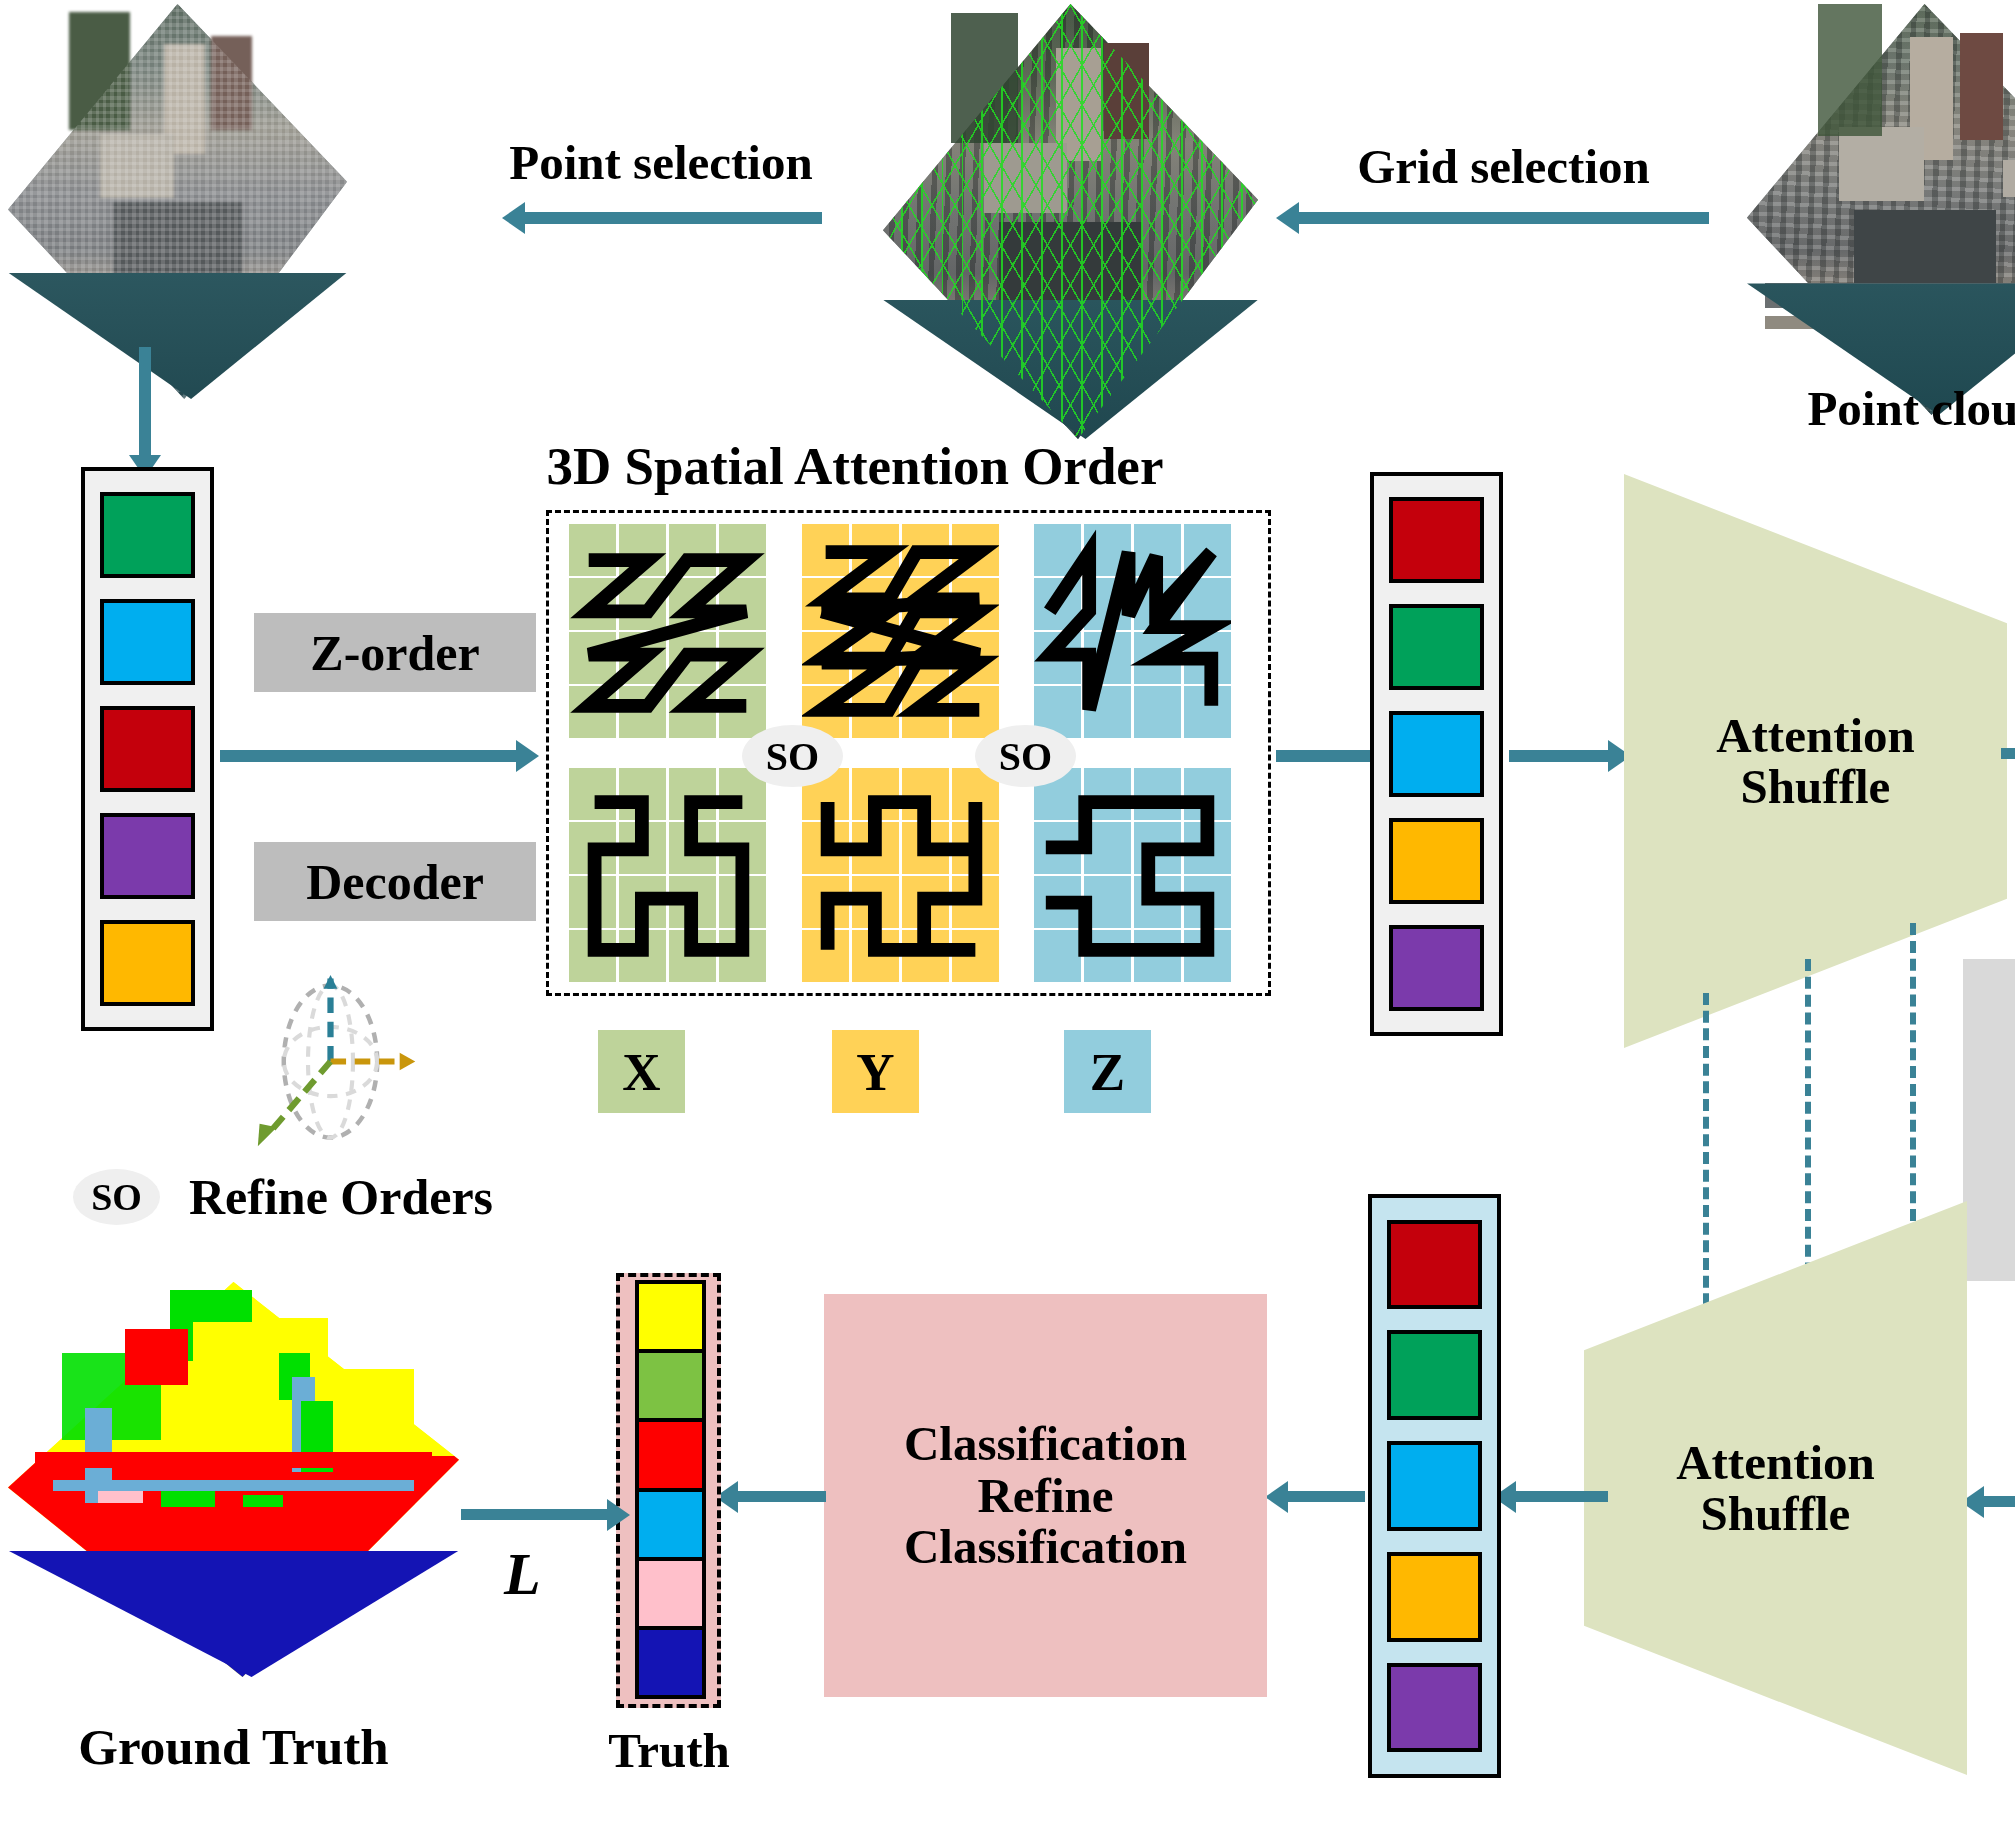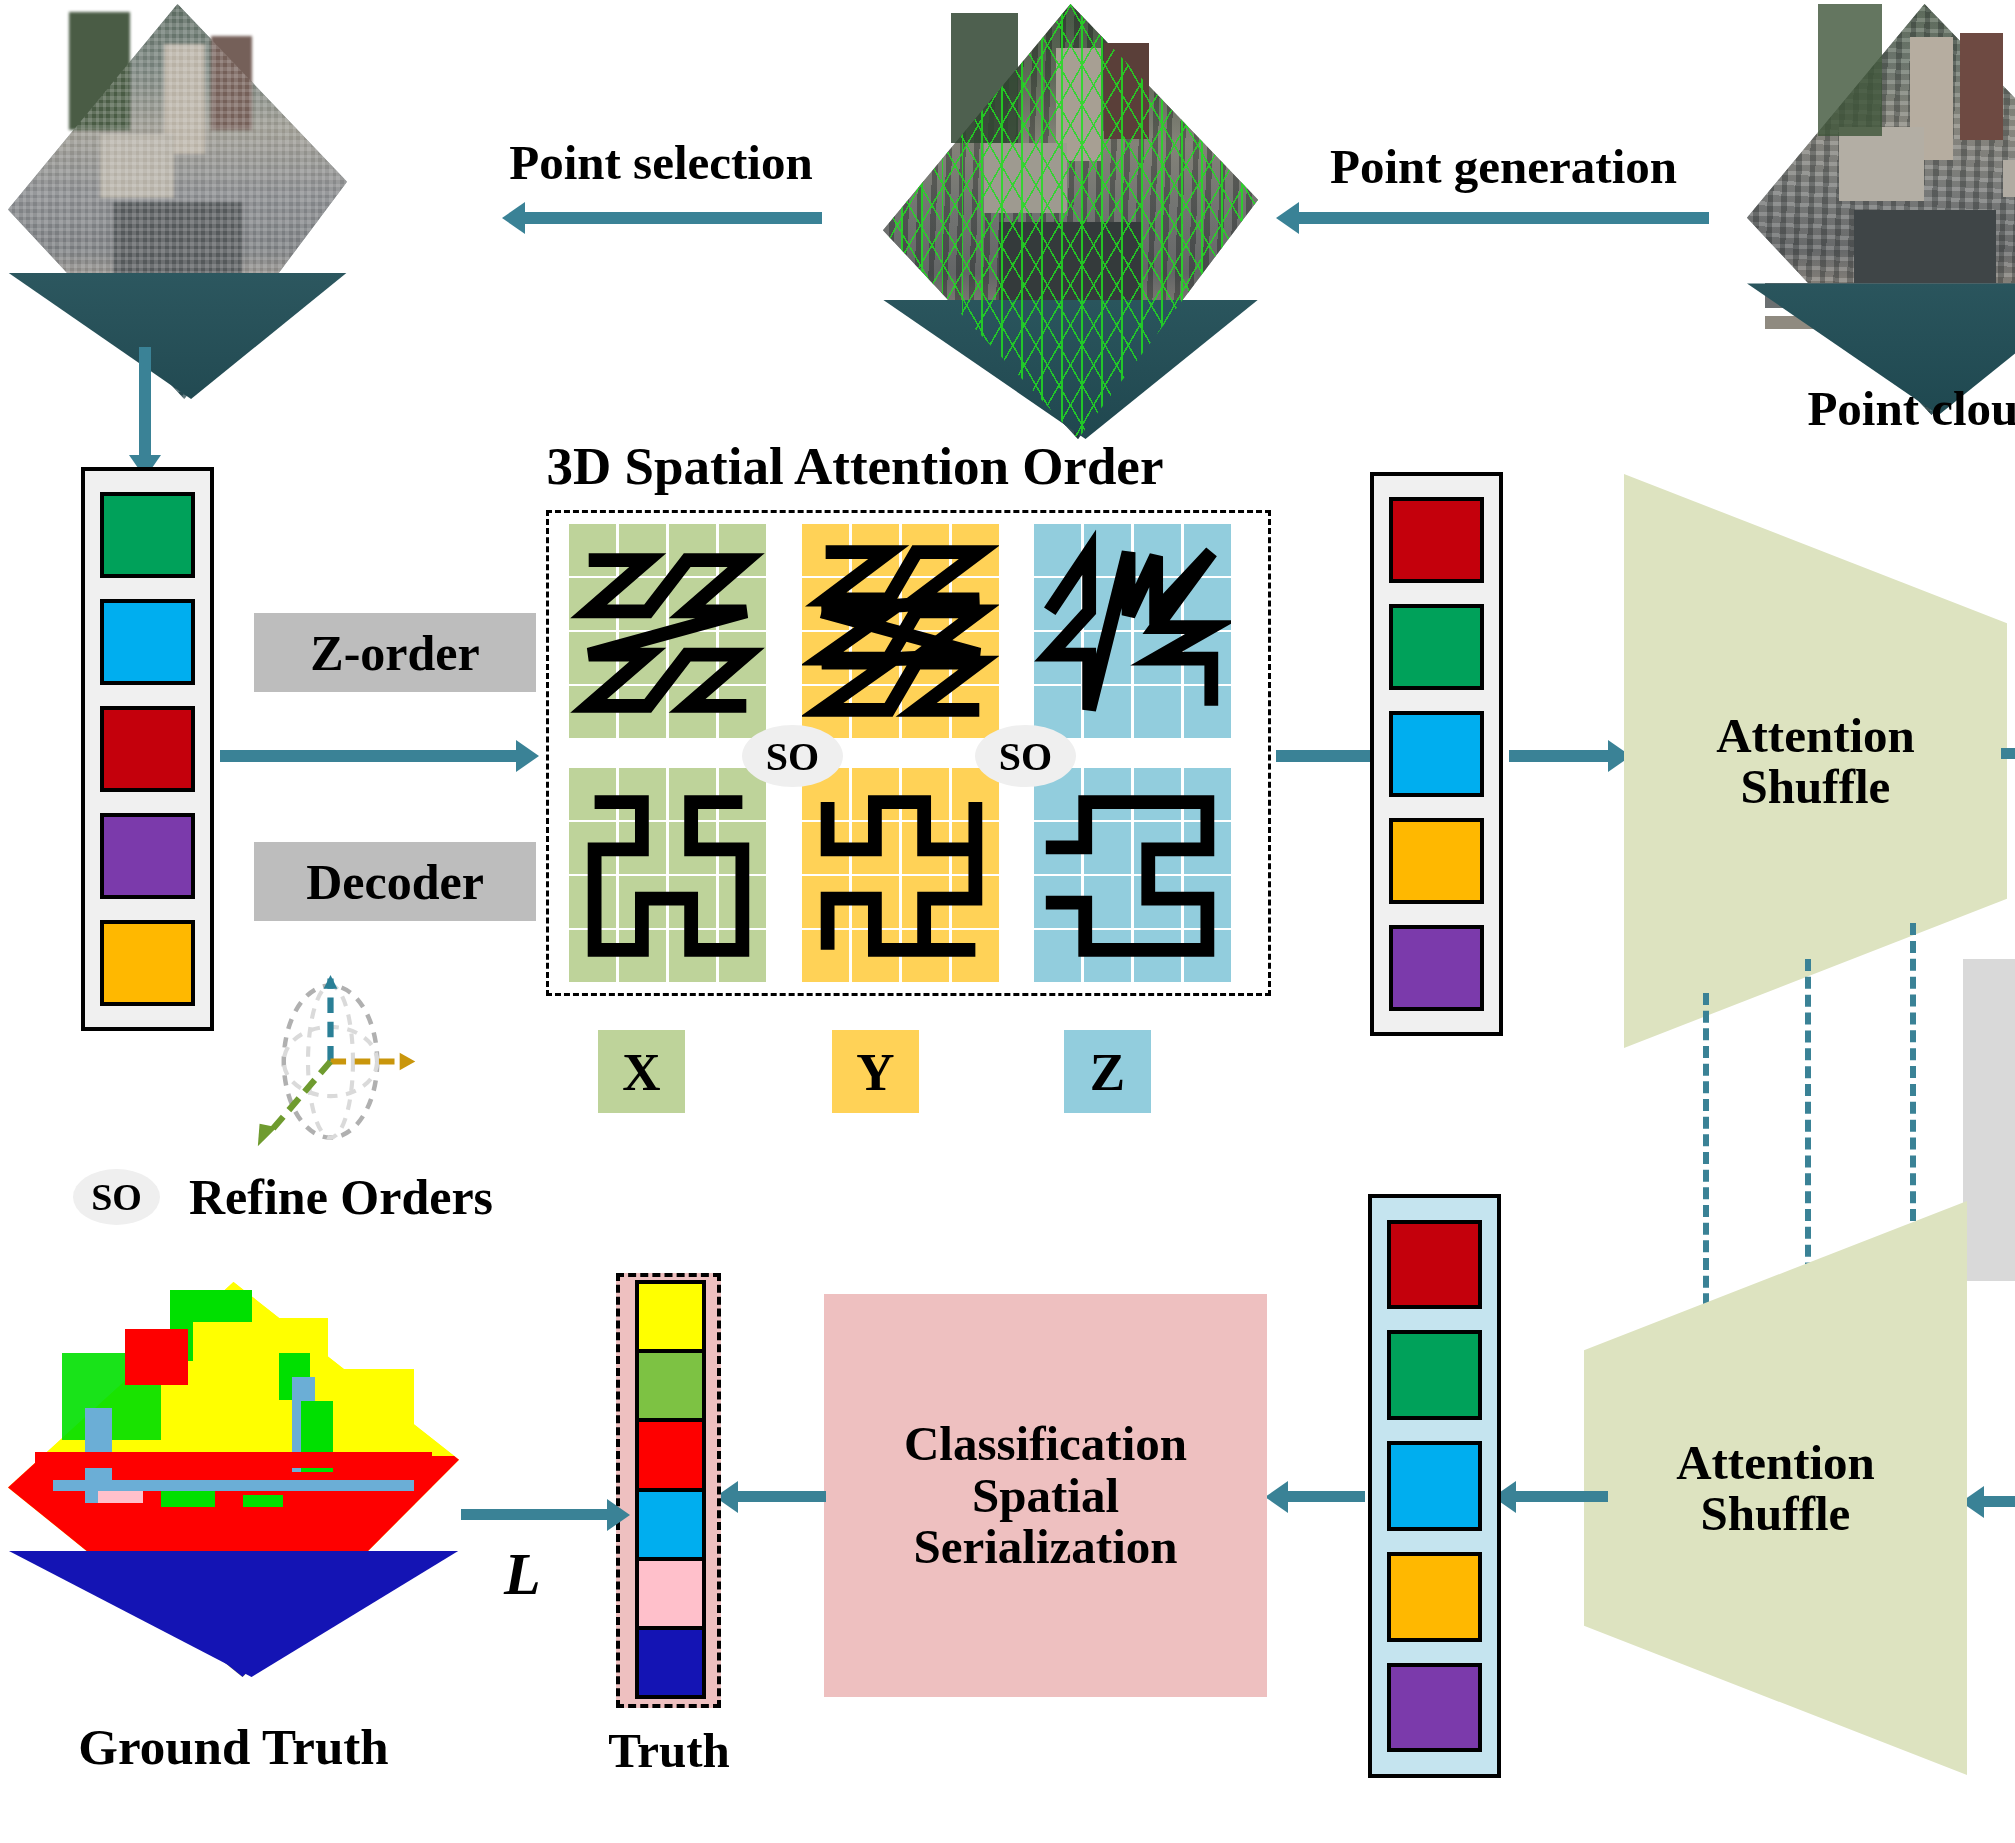--- a/index.html
+++ b/index.html
@@ -80,21 +80,21 @@
   <div class="blk" style="left:30%;top:50%;width:40%;height:20%;background:#3f4547;"></div>
   <div class="blk" style="left:20%;top:0%;width:18%;height:32%;background:#3d5438;opacity:.8;"></div>
   <div class="blk" style="left:5%;top:68%;width:90%;height:6%;background:#6b6f71;"></div>
   <div class="blk" style="left:5%;top:76%;width:90%;height:3%;background:#8f8a80;"></div>
   <div class="pc-water" style="background:linear-gradient(180deg,#2a555d,#1f4850);"></div>
 </div>
 <div class="abs lbl" style="left:1729px;top:383px;width:395px;font-size:49px;">Point cloud</div>
 
 <div class="abs arr-line" style="left:1298px;top:212px;width:411px;height:12px;"></div>
 <div class="abs arr-head ah-left" style="left:1276px;top:202px;"></div>
-<div class="abs lbl" style="left:1286px;top:141px;width:435px;font-size:49px;">Point generation</div>
+<div class="abs lbl" style="left:1286px;top:141px;width:435px;font-size:49px;">Grid selection</div>
 
 <div class="pc" style="left:883px;top:4px;width:375px;height:435px;">
   <div class="diamond" style="background:#7e8b86;"></div>
   <div class="diamond" style="background:
      linear-gradient(180deg,#3e4e3c 0%,#56604f 16%,#7d7c72 32%,#6a6c6a 48%,#5b5d5e 62%,#867f74 74%,#2e5258 84%,#26454b 100%);"></div>
   <div class="diamond" style="background:
      repeating-linear-gradient(92deg,rgba(30,35,35,.35) 0 5.6px,rgba(255,255,255,.05) 5.6px 13.7px);"></div>
   <div class="blk" style="left:46%;top:10%;width:12%;height:26%;background:#a79f93;"></div>
   <div class="blk" style="left:59%;top:9%;width:12%;height:22%;background:#5a3f39;"></div>
   <div class="blk" style="left:27%;top:32%;width:22%;height:16%;background:#9e9a90;"></div>
@@ -368,21 +368,21 @@
   <div class="tok" style="height:15.5%;background:#00a15a;"></div>
   <div class="tok" style="height:15.5%;background:#00aeef;"></div>
   <div class="tok" style="height:15.5%;background:#ffb800;"></div>
   <div class="tok" style="height:15.5%;background:#7b3aab;"></div>
 </div>
 
 <div class="abs arr-line" style="left:1288px;top:1491px;width:77px;height:11.3px;"></div>
 <div class="abs arr-head ah-left" style="left:1265px;top:1481px;"></div>
 
 <div class="pinkblk" style="left:824px;top:1294px;width:443px;height:403px;">
-  <div class="lbl" style="font-size:49px;width:403px;">Classification Spatial Serialization</div>
+  <div class="lbl" style="font-size:49px;width:403px;">Classification Refine Classification</div>
 </div>
 
 <div class="abs arr-line" style="left:737px;top:1491px;width:89px;height:11.3px;"></div>
 <div class="abs arr-head ah-left" style="left:715px;top:1481px;"></div>
 
 <div class="outwrap" style="left:616px;top:1273px;width:105px;height:435px;"></div>
 <div class="abs" style="left:635px;top:1280px;width:71px;height:419px;border:4.4px solid #000;box-sizing:border-box;
             display:flex;flex-direction:column;">
   <div style="flex:1;background:#ffff00;border-bottom:4px solid #000;"></div>
   <div style="flex:1;background:#7dc243;border-bottom:4px solid #000;"></div>

